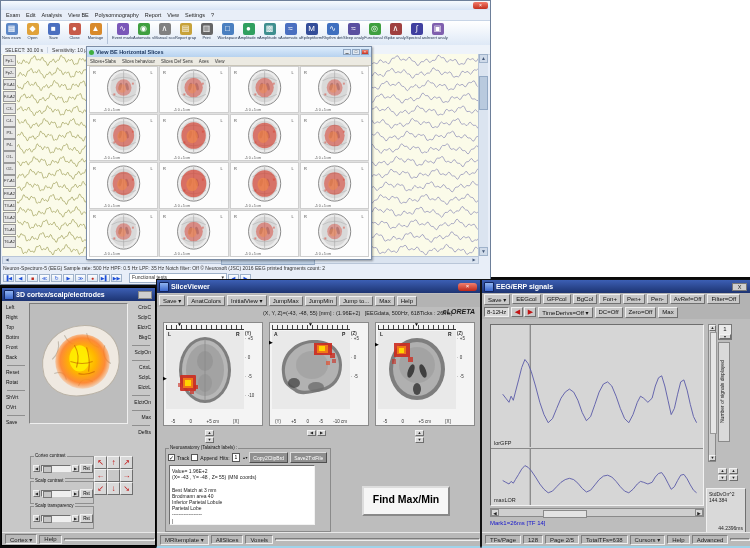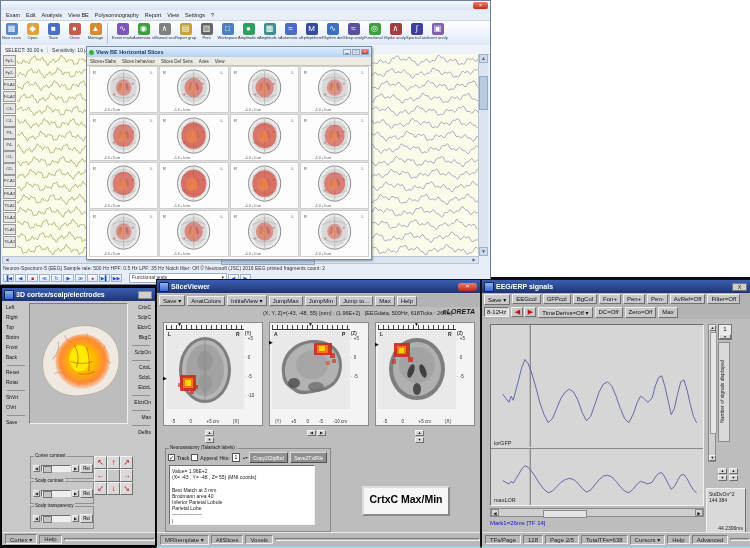--- a/index.html
+++ b/index.html
@@ -812,21 +812,21 @@
     <div id="neuro-report">Value= 1.96E+2
 (X= -43 , Y= -48 , Z= 55) (MNI coords)
 
 Best Match at 3 mm
 Brodmann area 40
 Inferior Parietal Lobule
 Parietal Lobe
 ------------------
 |</div>
   </div>
-  <div id="findbtn" class="abs">CrtxC Max/Min</div>
+  <div id="findbtn" class="abs">Find Max/Min</div>
   <div id="sv-status" class="abs statusb">
       <span class="sseg">MRItemplate ▾</span>
       <span class="sseg">AllSlices</span>
       <span class="sseg">Voxels</span>
       <span class="sseg" style="flex: 1 1 0%;"></span>
     </div>
 <div class="panel" style="left: 6px;">
       <div class="ruler" style="position: absolute; left: 2px; top: 0px; width: 78px; height: 6px;">
         <span class="rmark" style="left: 14%;">▼</span>
       </div>

